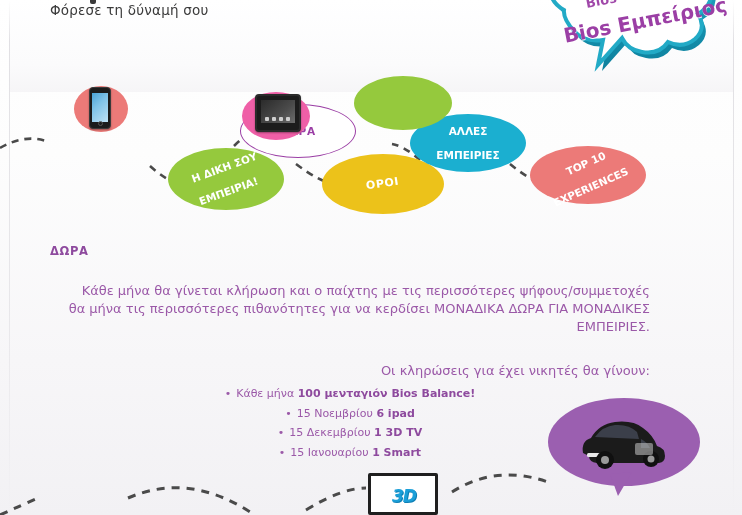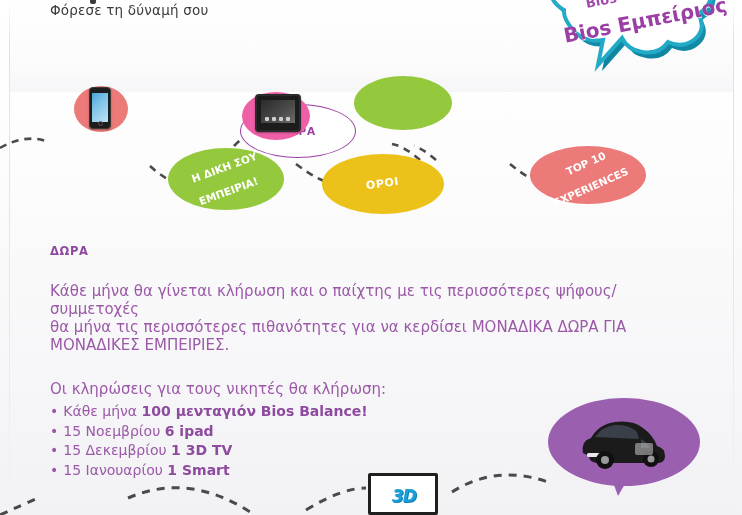--- a/index.html
+++ b/index.html
@@ -83,24 +83,24 @@
             background:#ffffff; border: 1.6px solid #9b3fa5; color:#9b3fa5; font-size: 10.5px; letter-spacing:.6px; }
   .b-terms{ left: 322px; top: 58px;  width: 122px; height: 60px;  border-radius: 50%/50%; background:#ecc21a; font-size: 11px; letter-spacing:.6px; }
   .b-terms span { transform: rotate(-8deg); }
   .b-other{ left: 410px; top: 18px;  width: 116px; height: 58px;  border-radius: 50%/50%; background:#1bafd0; font-size: 10.5px; }
   .b-top  { left: 530px; top: 50px;  width: 116px; height: 58px;  border-radius: 50%/50%; background:#ec7a78; font-size: 10.5px; }
   .b-top span { transform: rotate(-12deg); }
 
   
   .content { position: absolute; left: 50px; top: 244px; width: 600px; color:#9b59a8; }
   .sec-title { font-size: 11.5px; font-weight: bold; color:#8e4a9e; letter-spacing:.6px; margin-bottom: 24px; }
-  .para { font-size: 15px; line-height: 18px; color:#9b59a8; }
+  .para { font-size: 13px; line-height: 18px; color:#9b59a8;text-align:right; }
   .para-2 { margin-top: 26px; }
   .bullets { list-style: none; margin-top: 4px; }
-  .bullets li { font-size: 14px; line-height: 19.5px; color:#9b59a8; }
+  .bullets li { font-size: 11px; line-height: 19.5px; color:#9b59a8;text-align:center; }
   .bullets li::before { content: "\2022"; margin-right: 5px; }
   .bullets b { font-weight: bold; color:#8e4a9e; }
 
   
   .prizes { position: absolute; left: 0; top: 392px; width: 742px; height: 123px; }
   .prizes .dashes { position: absolute; left: 0; top: 0; width: 742px; height: 123px; }
   .prize {
     position: absolute;
     display: flex; align-items: flex-start; justify-content: center;
     cursor: pointer;
@@ -188,36 +188,42 @@
     </div>
 
     <div class="bubble b-gifts">
       <span>ΔΩΡΑ</span>
     </div>
 
     <div class="bubble b-terms">
       <span>ΟΡΟΙ</span>
     </div>
 
+    <div class="bubble b-other">
+      <span>
+        <span>ΑΛΛΕΣ</span><br>
+        <span>ΕΜΠΕΙΡΙΕΣ</span>
+      </span>
+    </div>
 
     <div class="bubble b-top">
       <span>
         <span>TOP 10</span><br>
         <span>EXPERIENCES</span>
       </span>
     </div>
   </div>
 
   <div class="content">
     <div class="sec-title">ΔΩΡΑ</div>
     <div class="para">
       <span>Κάθε μήνα θα γίνεται κλήρωση και ο παίχτης με τις περισσότερες ψήφους/συμμετοχές</span><br>
       <span>θα μήνα τις περισσότερες πιθανότητες για να κερδίσει ΜΟΝΑΔΙΚΑ ΔΩΡΑ ΓΙΑ ΜΟΝΑΔΙΚΕΣ ΕΜΠΕΙΡΙΕΣ.</span>
     </div>
-    <div class="para para-2">Οι κληρώσεις για τους νικητές θα κλήρωση:</div>
+    <div class="para para-2">Οι κληρώσεις για έχει νικητές θα γίνουν:</div>
     <ul class="bullets">
       <li><span>Κάθε μήνα </span><b>100 μενταγιόν Bios Balance!</b></li>
       <li><span>15 Νοεμβρίου </span><b>6 ipad</b></li>
       <li><span>15 Δεκεμβρίου </span><b>1 3D TV</b></li>
       <li><span>15 Ιανουαρίου </span><b>1 Smart</b></li>
     </ul>
   </div>
 
   <div class="prizes">
     <svg class="dashes" viewBox="0 0 742 123" xmlns="http://www.w3.org/2000/svg">

